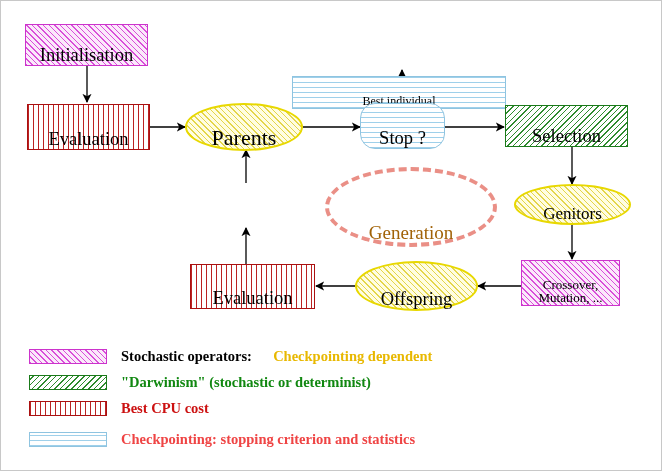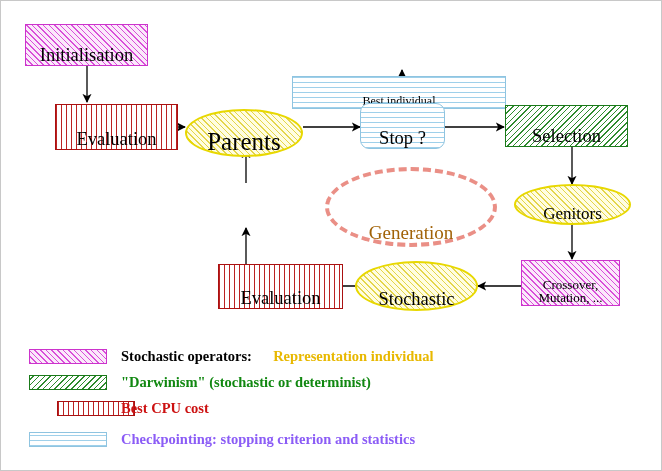--- a/index.html
+++ b/index.html
@@ -63,40 +63,39 @@
         #2e8b2e 0px, #2e8b2e 1px,
         rgba(255,255,255,0) 1px, rgba(255,255,255,0) 4px);
   }
   .pat-red {
     border: 1.5px solid #aa1111;
     background-color: #ffffff;
     background-image: repeating-linear-gradient(
         90deg,
         #bb2222 0px, #bb2222 1.2px,
         rgba(255,255,255,0) 1.2px, rgba(255,255,255,0) 5px);
-    margin-left: 28px;
   }
   .pat-blue {
     border: 1.5px solid #8fc4e0;
     background-color: #ffffff;
     background-image: repeating-linear-gradient(
         0deg,
         #9fd0ea 0px, #9fd0ea 1.2px,
         rgba(255,255,255,0) 1.2px, rgba(255,255,255,0) 5px);
   }
   .pat-yellow {
     border: 2px solid #e8d800;
     background-color: #fffde2;
     background-image: repeating-linear-gradient(
         45deg,
         #e4d54a 0px, #e4d54a 1px,
         rgba(255,255,255,0) 1px, rgba(255,255,255,0) 4px);
   }
 
-  .rounded { border-radius: 9px; }
+  .rounded { border-radius: 15px; }
   .ellipse { border-radius: 50%; }
 
   .dashed-gen {
     border: 4px dashed #ea8f86;
     border-radius: 50%;
     background: transparent;
     color: #a16207;
   }
 
   
@@ -125,21 +124,21 @@
     position: absolute;
     left: 120px;
     font-weight: bold;
     font-size: 14.5px;
     white-space: nowrap;
   }
   .c-magenta { color: #000000; }
   .c-gold    { color: #e8b800; }
   .c-green   { color: #118811; }
   .c-red     { color: #cc1111; }
-  .c-blue    { color: #8b5cf6; }
+  .c-blue    { color: #ef4444; }
 </style>
 </head>
 <body>
 
 <div id="canvas">
 
   <svg id="wires" viewBox="0 0 662 471" xmlns="http://www.w3.org/2000/svg">
     <defs>
       <marker id="ah" viewBox="0 0 10 10" refX="9" refY="5" markerWidth="7" markerHeight="7" orient="auto-start-reverse">
         <path d="M 0 0 L 10 5 L 0 10 L 2.6 5 z" fill="#000000"></path>
@@ -170,21 +169,21 @@
   </svg>
 
   <div class="node pat-magenta" style="left:24px; top:23px; width:123px; height:42px; font-size:18.5px;">
     <span class="lbl">Initialisation</span>
   </div>
 
   <div class="node pat-red" style="left:26px; top:103px; width:123px; height:46px; font-size:18.5px;">
     <span class="lbl">Evaluation</span>
   </div>
 
-  <div class="node pat-yellow ellipse" style="left:184px; top:108px; width:118px; height:48px; font-size:25px;">
+  <div class="node pat-yellow ellipse" style="left:184px; top:102px; width:118px; height:48px; font-size:22px;">
     <span class="lbl">Parents</span>
   </div>
 
   <div class="node pat-blue" style="left:291px; top:35px; width:214px; height:33px; font-size:12px;margin-top:40px;">
     <span class="lbl">Best individual</span>
   </div>
 
   <div class="node pat-blue rounded" style="left:359px; top:102px; width:85px; height:46px; font-size:18.5px;">
     <span class="lbl">Stop ?</span>
   </div>
@@ -196,40 +195,40 @@
   <div class="node pat-yellow ellipse" style="left:513px; top:183px; width:117px; height:41px; font-size:17px;">
     <span class="lbl">Genitors</span>
   </div>
 
   <div class="node pat-magenta" style="left:520px; top:259px; width:99px; height:46px; font-size:13px;">
     <span class="lbl">Crossover,
 Mutation, ...</span>
   </div>
 
   <div class="node pat-yellow ellipse" style="left:354px; top:260px; width:123px; height:50px; font-size:18.5px;">
-    <span class="lbl">Stochastic</span>
+    <span class="lbl">Offspring</span>
   </div>
 
   <div class="node pat-red" style="left:189px; top:263px; width:125px; height:45px; font-size:18.5px;">
     <span class="lbl">Evaluation</span>
   </div>
 
 
   <div class="node dashed-gen" style="left:324px; top:166px; width:172px; height:80px; font-size:19px; z-index:2;">
     <span class="lbl">Generation</span>
   </div>
 
   <div id="legend">
 
     <div class="legend-row" style="top:4px;">
       <span class="swatch pat-magenta"></span>
       <span class="legend-text">
         <span class="c-magenta">Stochastic operators:</span>
         <span style="display:inline-block;width:14px;"></span>
-        <span class="c-gold">Representation individual</span>
+        <span class="c-gold">Checkpointing dependent</span>
       </span>
     </div>
 
     <div class="legend-row" style="top:30px;">
       <span class="swatch pat-green"></span>
       <span class="legend-text c-green">"Darwinism" (stochastic or determinist)</span>
     </div>
 
     <div class="legend-row" style="top:56px;">
       <span class="swatch pat-red"></span>

